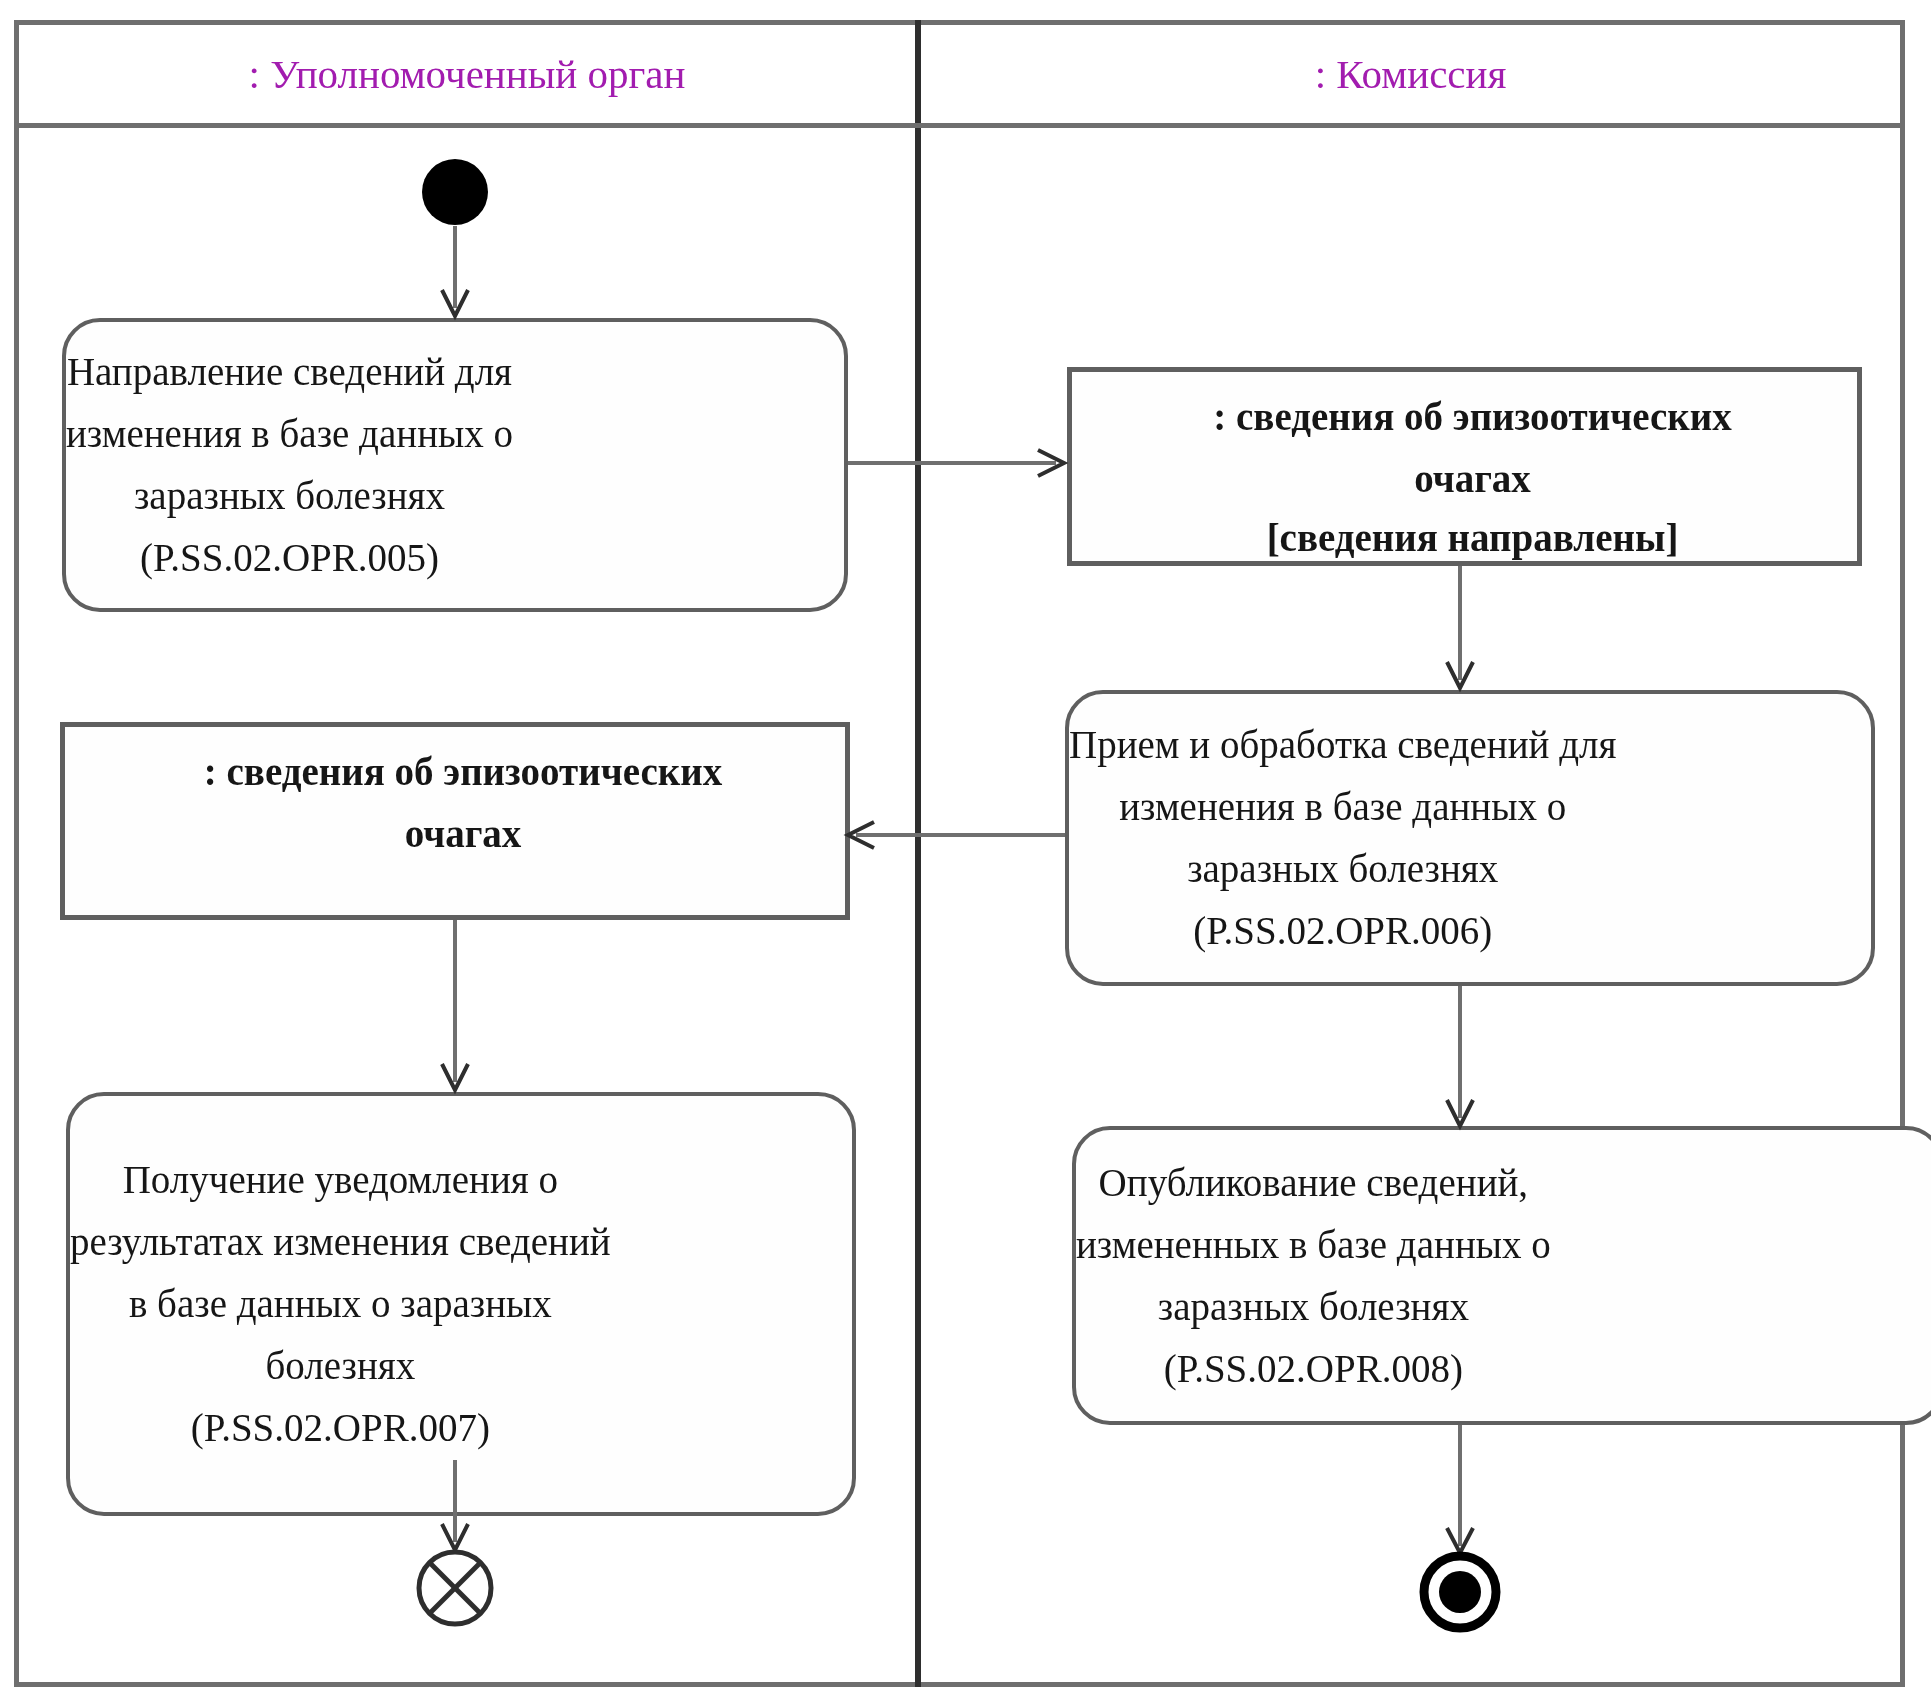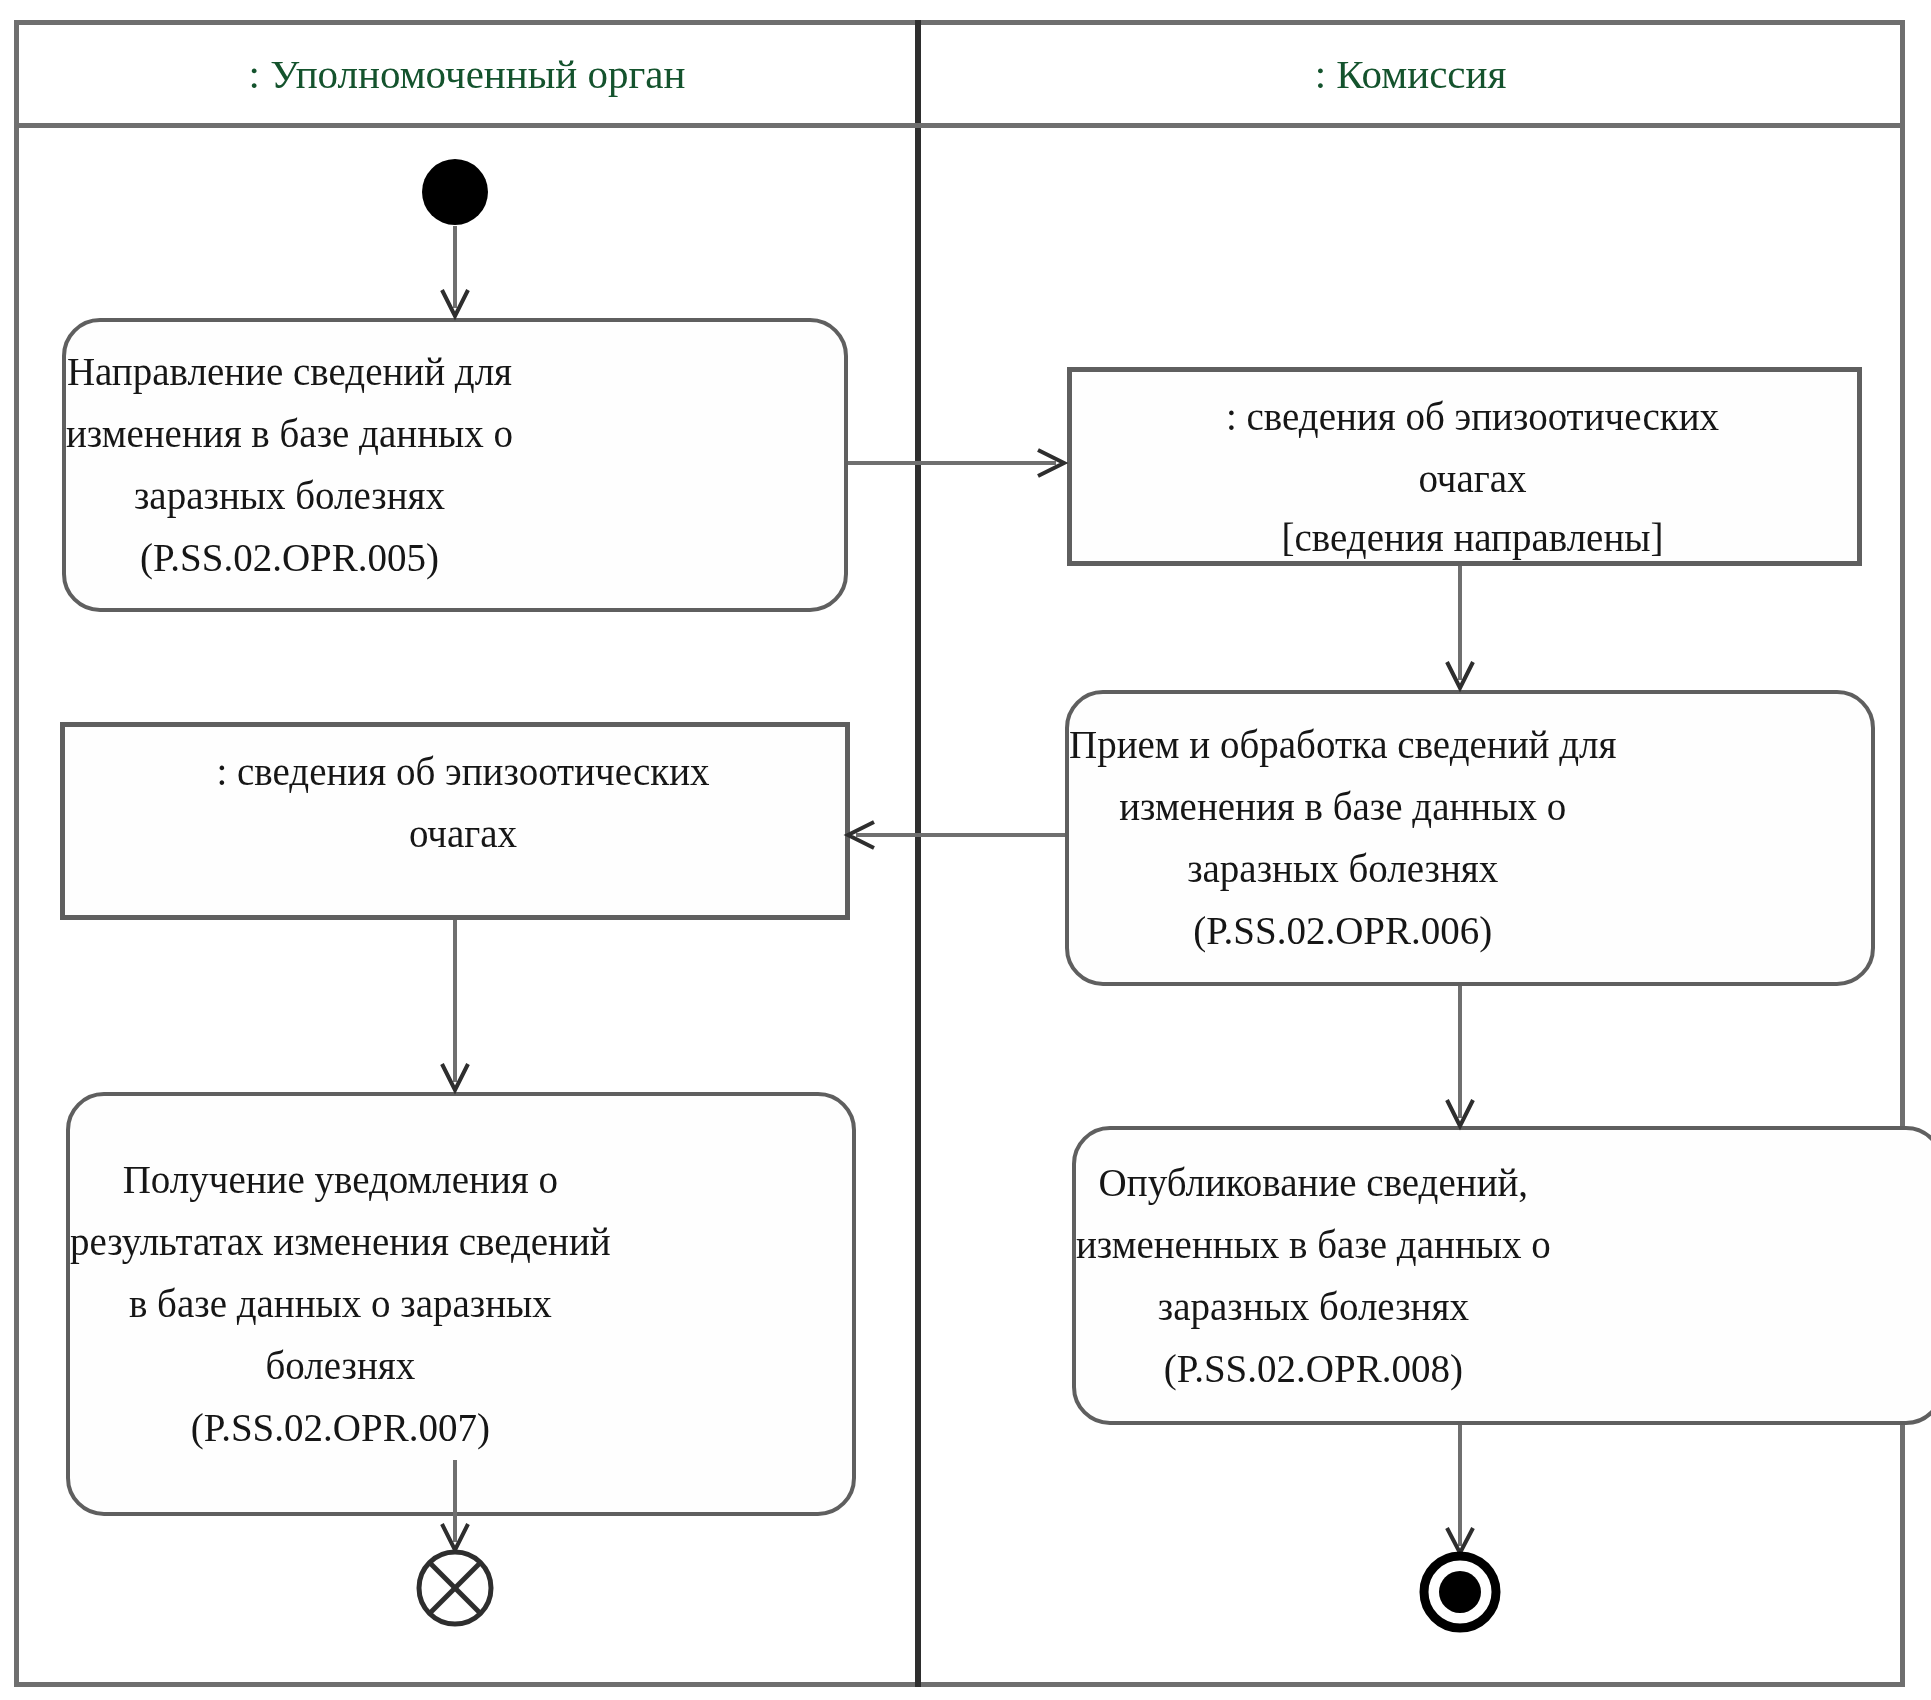--- a/index.html
+++ b/index.html
@@ -32,21 +32,21 @@
     position: absolute;
     left: 14px; top: 123px;
     width: 1891px; height: 5px;
     background: #6f6f6f;
   }
   .lane-title {
     position: absolute;
     top: 25px; height: 98px;
     display: flex; align-items: center; justify-content: center;
     font-size: 41px;
-    color: #14532d;
+    color: #a21caf;
     white-space: pre-line;
   }
   .lane-title.left  { left: 19px;  width: 896px; }
   .lane-title.right { left: 921px; width: 979px; }
 
   
   .activity {
     position: absolute;
     border: 4px solid #5f5f5f;
     border-radius: 38px;
@@ -62,20 +62,21 @@
 
   
   .object-box {
     position: absolute;
     border: 5px solid #5f5f5f;
     background: #fefefe;
     display: flex; flex-direction: column;
     align-items: center; justify-content: space-between;
     text-align: center;
     padding: 14px 8px 0 24px;
+    font-weight: bold;
   }
   .object-box .obj-name {
     font-size: 39px;
     line-height: 62px;
     white-space: pre-line;
   }
   .object-box .obj-guard {
     font-size: 39px;
     line-height: 46px;
     white-space: pre-line;

